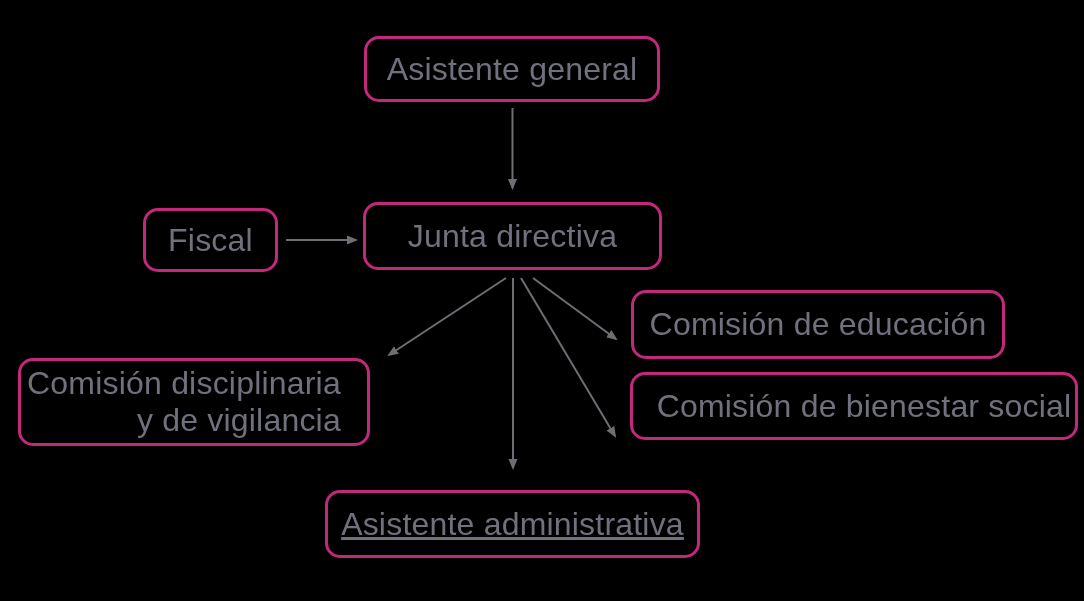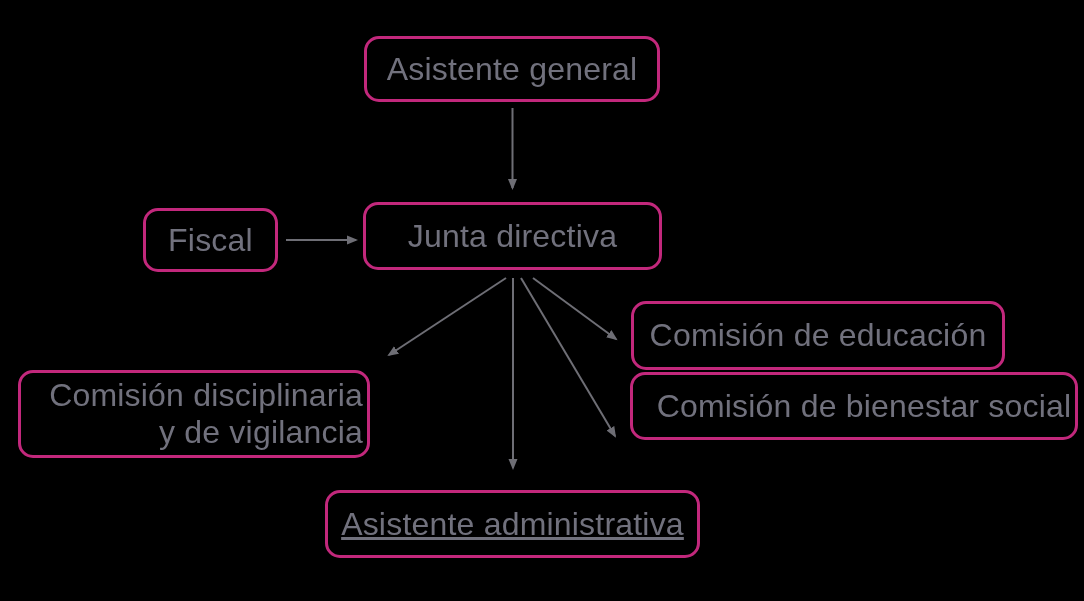--- a/index.html
+++ b/index.html
@@ -35,23 +35,23 @@
     display: flex;
     align-items: center;
     justify-content: center;
     letter-spacing: 0.2px;
     line-height: 1.2;
   }
   #node-asamblea      { left: 364px; top: 36px;  width: 296px; height: 66px; }
   #node-fiscal        { left: 143px; top: 208px; width: 135px; height: 64px; }
   #node-junta         { left: 363px; top: 202px; width: 299px; height: 68px; }
   #node-disciplinaria { left: 18px;  top: 358px; width: 352px; height: 88px;
-                        justify-content: flex-end; text-align: right;
-                        padding-right: 4px; white-space: pre-line; line-height: 1.15; margin-top: 12px; }
-  #node-educacion     { left: 631px; top: 301px; width: 374px; height: 69px; }
+                        justify-content: center; text-align: right;
+                        padding-right: 20px; white-space: pre-line; line-height: 1.15; }
+  #node-educacion     { left: 631px; top: 290px; width: 374px; height: 69px; }
   #node-bienestar     { left: 630px; top: 372px; width: 448px; height: 68px; padding-left: 20px; }
   #node-asistente     { left: 325px; top: 490px; width: 375px; height: 68px; text-decoration: underline; }
 </style>
 </head>
 <body>
 
 <div class="stage">
 
   <svg class="edges" viewBox="0 0 1084 601" aria-hidden="true">
     <defs>

